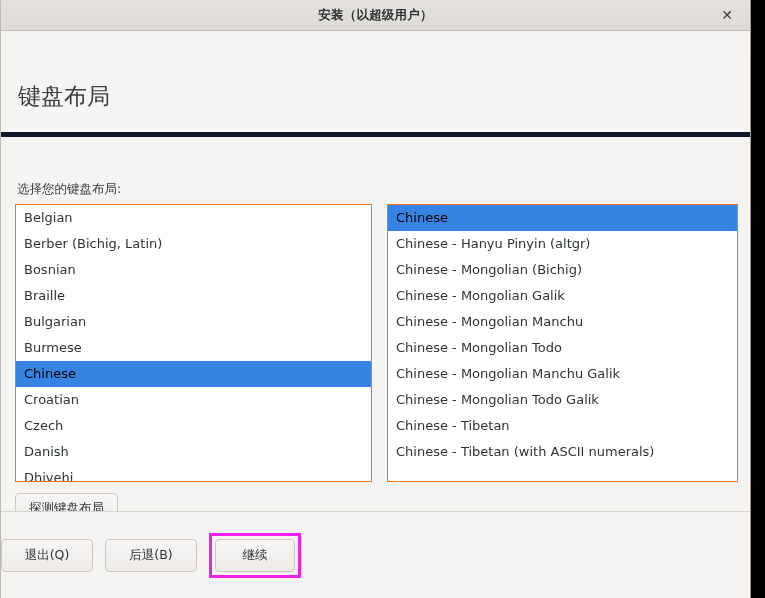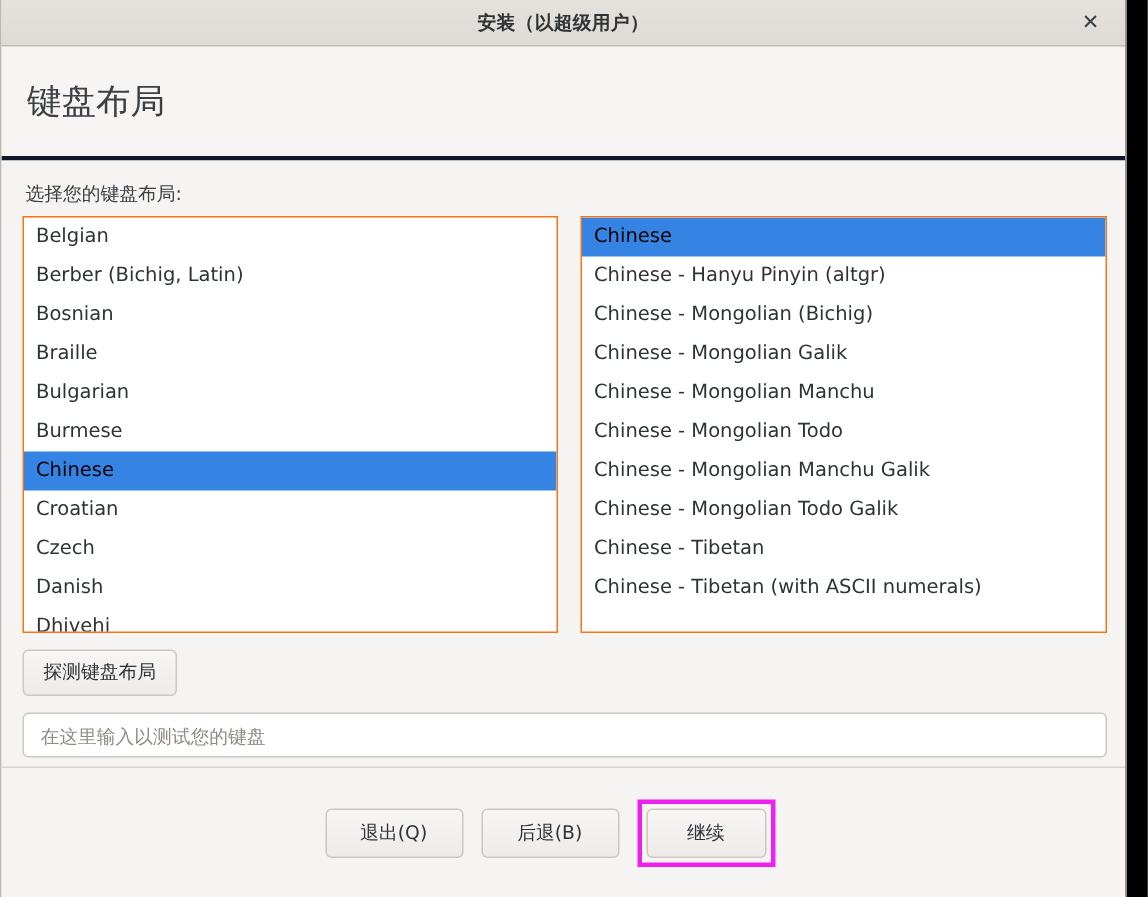--- a/index.html
+++ b/index.html
@@ -22,20 +22,21 @@
     top: 0;
     width: 751px;
     height: 598px;
     background: #f5f4f2;
     box-sizing: border-box;
     border-left: 1px solid #bdb9b4;
     border-right: 1px solid #9b9691;
     overflow: hidden;
     display: flex;
     flex-direction: column;
+    gap: 30px;
   }
 
   
   #titlebar {
     position: relative;
     height: 31px;
     flex: 0 0 31px;
     background: linear-gradient(to bottom, #e5e2de 0%, #dedad5 100%);
     border-bottom: 1px solid #bfbab4;
     display: flex;
@@ -64,21 +65,21 @@
     color: #3a3f41;
     cursor: pointer;
     user-select: none;
   }
 
   
   #page-header {
     flex: 0 0 auto;
     height: 76px;
     background: #f6f5f3;
-    border-bottom: 3px solid #0f172a;
+    border-bottom: 5px solid #0f172a;
     box-sizing: border-box;
     display: flex;
     align-items: center;
     padding-left: 17px;
   }
   #page-header .h1 {
     font-size: 23px;
     color: #3c4043;
     font-weight: normal;
   }
@@ -187,21 +188,21 @@
   }
 
   
   #footer {
     flex: 0 0 87px;
     border-top: 1px solid #d7d3ce;
     background: #f5f4f2;
     box-sizing: border-box;
     display: flex;
     align-items: center;
-    justify-content: center;
+    justify-content: flex-start;
     padding: 0 18px 0 0;
     gap: 12px;
     position: relative;
   }
   #footer .btn { min-width: 92px; height: 33px; }
 
   
   #continue-wrap {
     position: relative;
     display: inline-flex;

